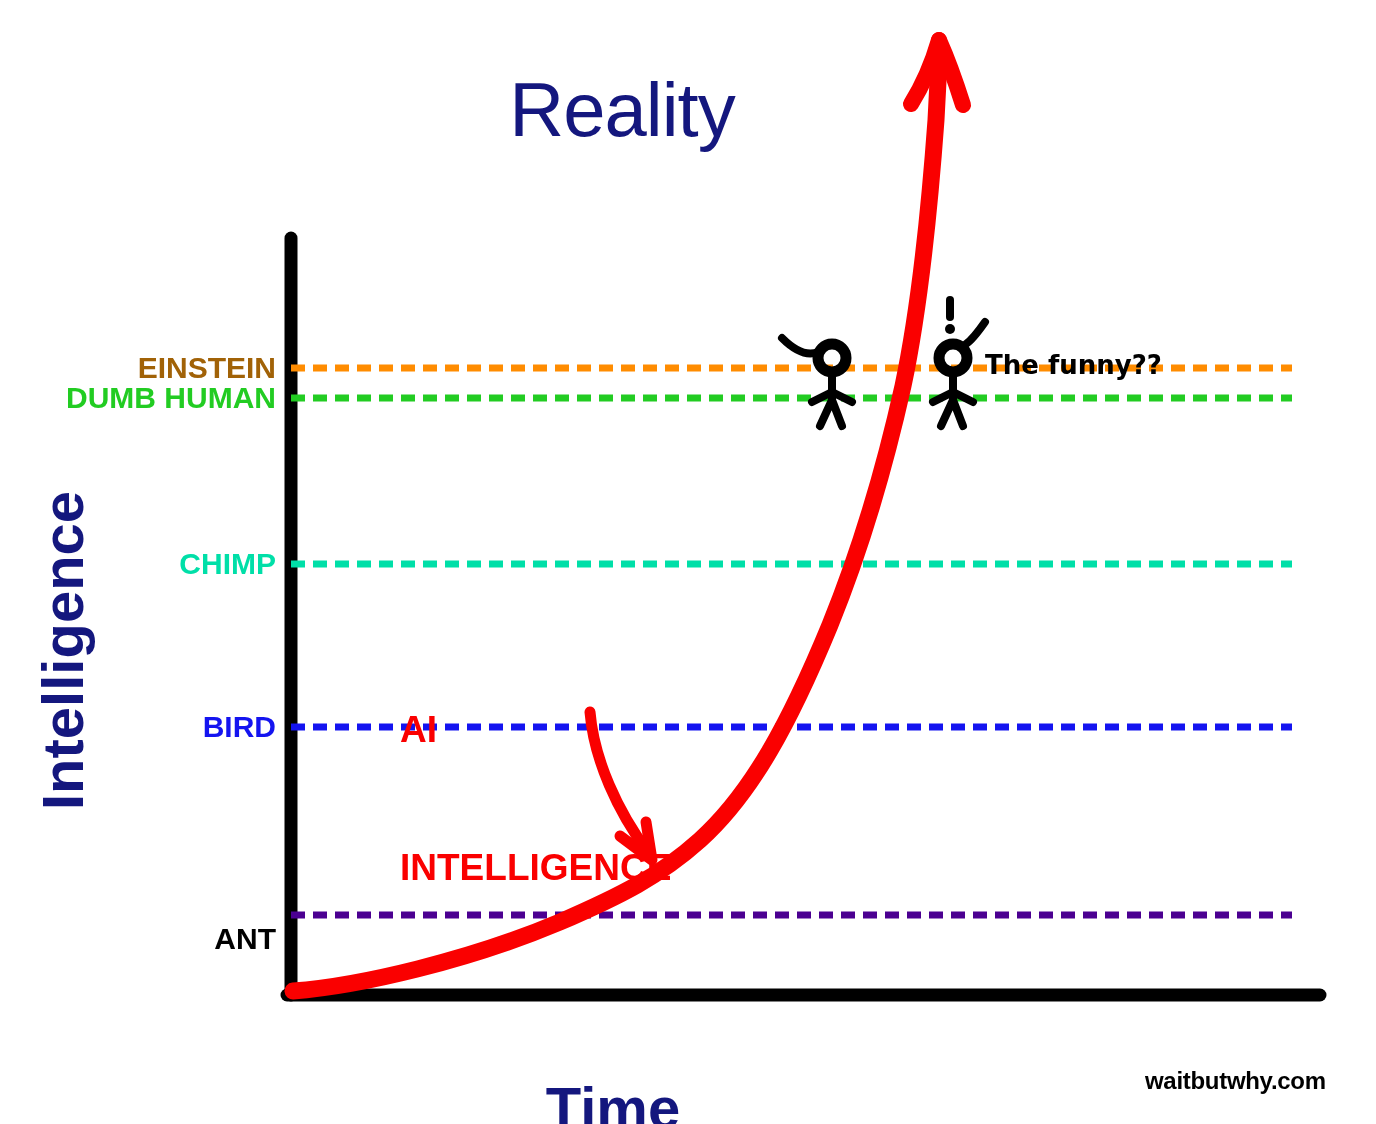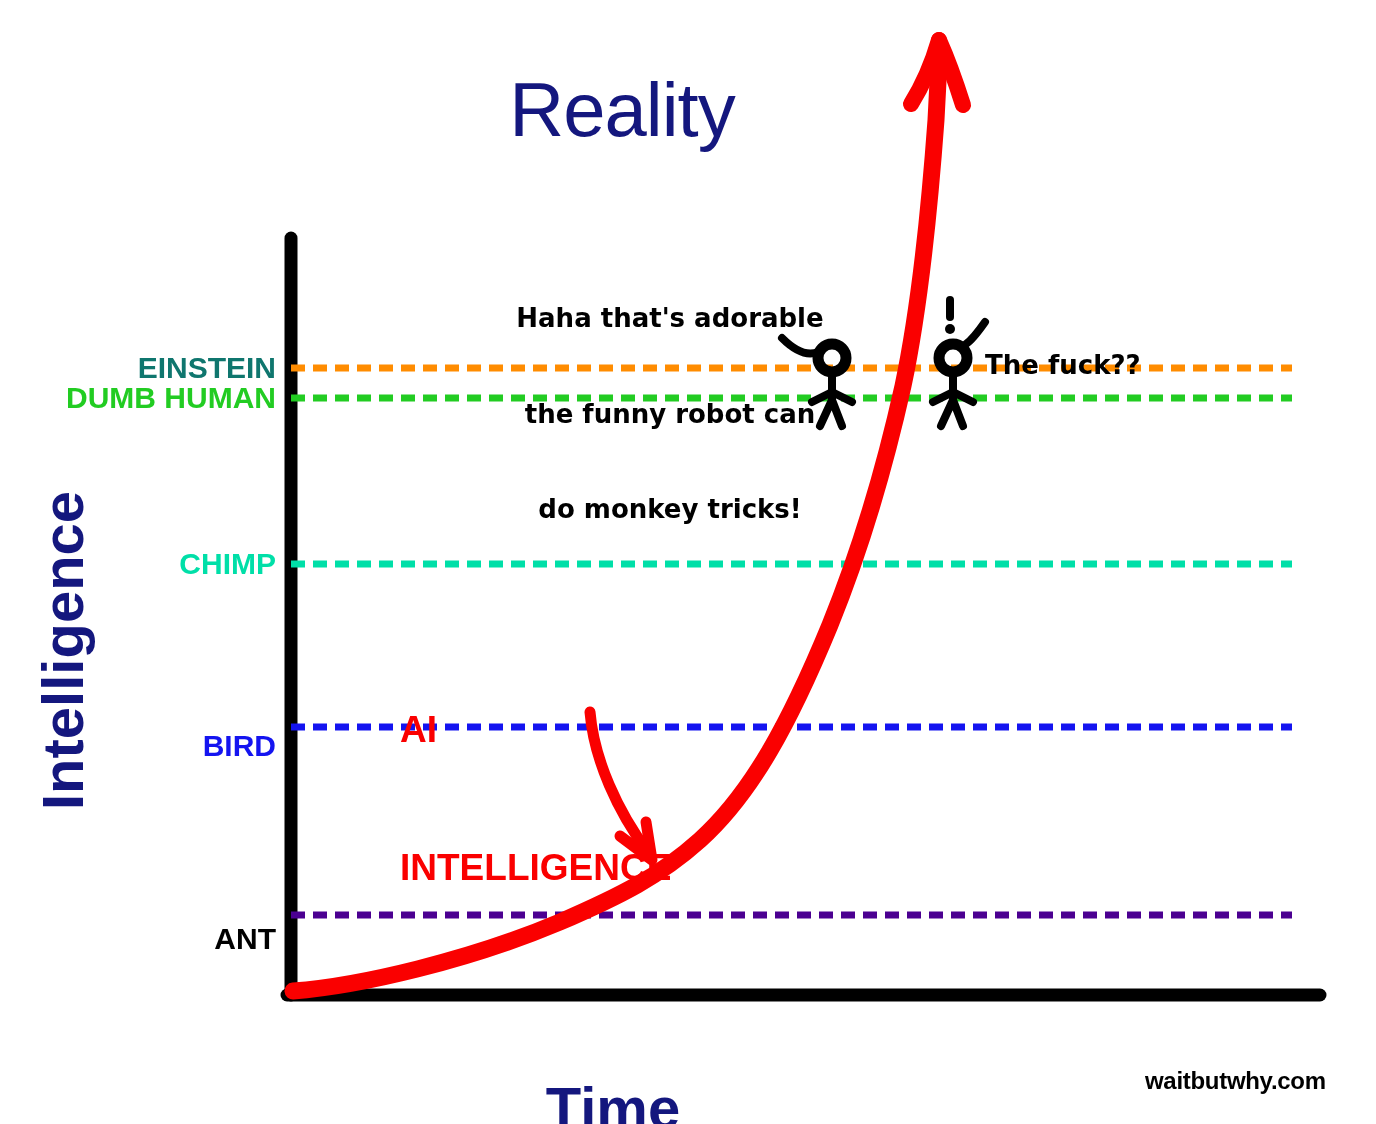--- a/index.html
+++ b/index.html
@@ -195,36 +195,31 @@
     </g>
 
   </svg>
 
   <div class="txt" id="title"><span id="title-inner">Reality</span></div>
 
   <div class="txt" id="ylabel">Intelligence</div>
 
   <div class="txt" id="xlabel"><span id="xlabel-inner">Time</span></div>
 
-  <div class="thresh-label" style="top:351px; color:#0f766e;">EINSTEIN</div>
+  <div class="thresh-label" style="top:351px; color:#a16207;">EINSTEIN</div>
   <div class="thresh-label" style="top:381px; color:#22CC22;">DUMB HUMAN</div>
   <div class="thresh-label" style="top:547px; color:#00DFA8;">CHIMP</div>
-  <div class="thresh-label" style="top:710px; color:#1414F0;margin-top:19px;">BIRD</div>
+  <div class="thresh-label" style="top:710px; color:#1414F0;">BIRD</div>
   <div class="thresh-label" style="top:922px; color:#000000;">ANT</div>
 
   <div class="txt" id="ai-callout">
     <div>AI</div>
     <div>INTELLIGENCE</div>
   </div>
 
-  <div class="speech" id="speech-1">
-    <div>Haha that's adorable</div>
-    <div>the funny robot can</div>
-    <div>do monkey tricks!</div>
+
+  <div class="speech" id="speech-2">
+    <div>The funny??</div>
   </div>
 
-  <div class="speech" id="speech-2">
-    <div>The fuck??</div>
-  </div>
-
   <div class="txt" id="watermark">waitbutwhy.com</div>
 
 </div>
 
 </body></html>

